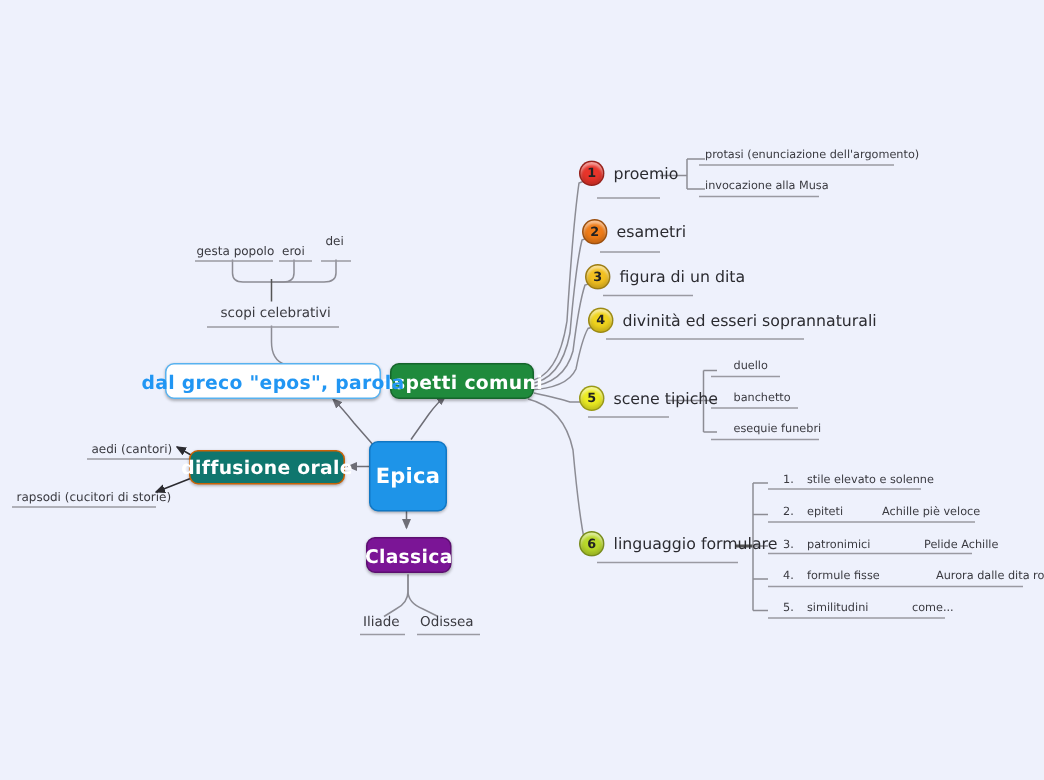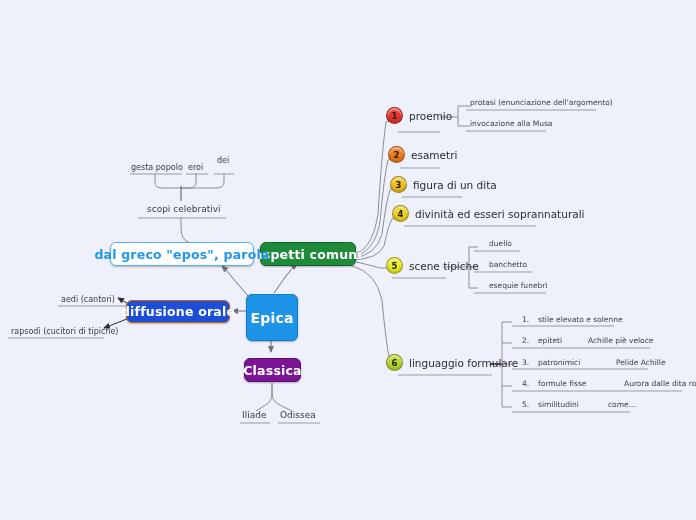--- a/index.html
+++ b/index.html
@@ -30,21 +30,21 @@
   }
   .node-aspetti{
     background:#1f8a3c;color:#ffffff;border:1px solid #15652b;
     font-size:12.5px;
   }
   .node-greco{
     background:#ffffff;color:#2196f3;border:1.5px solid #57b2f0;
     font-size:12.5px;
   }
   .node-diffusione{
-    background:#1d4ed8;color:#ffffff;border:1px solid #c96206;
+    background:#0f766e;color:#ffffff;border:1px solid #c96206;
     font-size:12.5px;
   }
   .node-classica{
     background:#7b1596;color:#ffffff;border:1px solid #5c0f70;
     font-size:12.5px;
   }
 
   
   .leaf{
     position:absolute;
@@ -197,21 +197,21 @@
     <span>Classica</span>
   </div>
 
   <div class="leaf" style="left:131px;top:164px;">gesta popolo</div>
   <div class="leaf" style="left:188px;top:164px;">eroi</div>
   <div class="leaf" style="left:217px;top:157px;">dei</div>
 
   <div class="leaf md" style="left:147px;top:205px;">scopi celebrativi</div>
 
   <div class="leaf" style="left:61px;top:296px;">aedi (cantori)</div>
-  <div class="leaf" style="left:11px;top:328px;">rapsodi (cucitori di tipiche)</div>
+  <div class="leaf" style="left:11px;top:328px;">rapsodi (cucitori di storie)</div>
 
   <div class="leaf md" style="left:242px;top:411px;">Iliade</div>
   <div class="leaf md" style="left:280px;top:411px;">Odissea</div>
 
   <div class="branch" style="left:386px;top:107px;">
     <span class="badge" style="background: rgb(232, 52, 42);">1</span>
     <span class="branch-label">proemio</span>
   </div>
   <div class="branch" style="left:388px;top:146px;">
     <span class="badge" style="background: rgb(240, 124, 23);">2</span>

